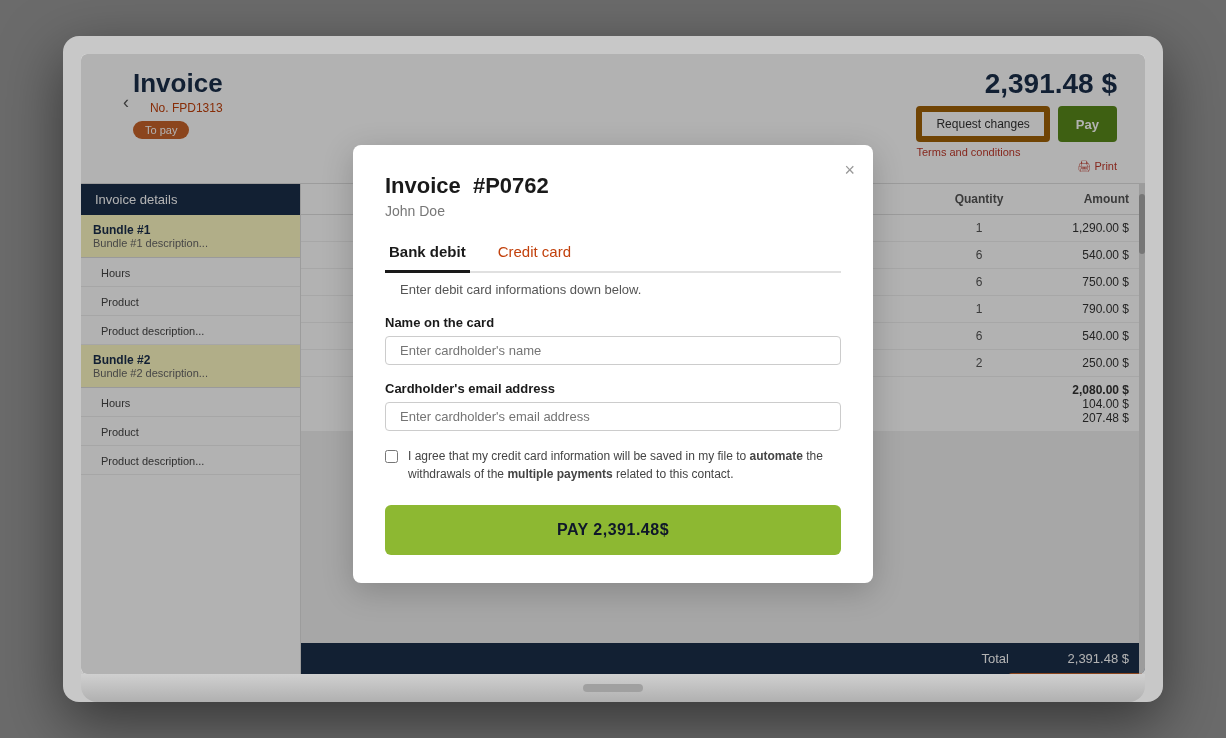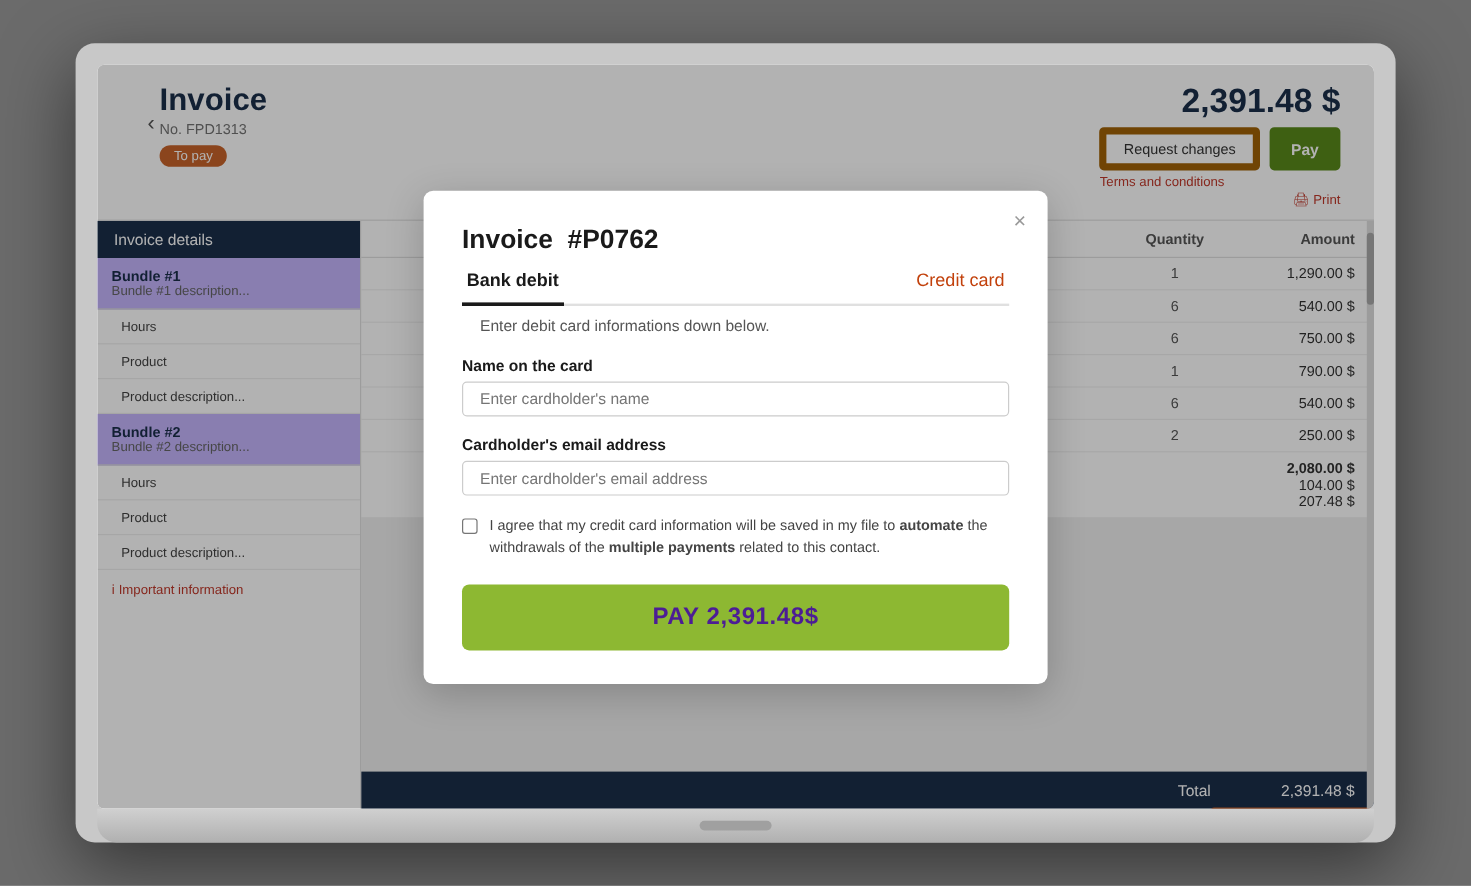--- a/index.html
+++ b/index.html
@@ -74,23 +74,24 @@
       cursor: pointer;
     }
     .invoice-title {
       font-size: 26px;
       font-weight: 700;
       color: #1a2e4a;
       margin-left: 24px;
     }
     .invoice-number {
       font-size: 12px;
-      color: #737373;
+      color: #c2410c;
       margin-left: 24px;
       margin-top: 2px;
+      text-align: right;
     }
     .status-badge {
       background: #c8632a;
       color: white;
       font-size: 11px;
       padding: 3px 12px;
       border-radius: 12px;
       margin-left: 24px;
       margin-top: 6px;
       display: inline-block;
@@ -158,21 +159,21 @@
     }
     .invoice-details-tab {
       background: #1a2e4a;
       color: white;
       font-size: 13px;
       padding: 8px 14px;
       font-weight: 500;
     }
     .bundle-item {
       padding: 8px 12px;
-      background: #c4b5fd;
+      background: #fef9c3;
       border-bottom: 1px solid #ddd;
     }
     .bundle-title {
       font-size: 12px;
       font-weight: 700;
       color: #1a2e4a;
     }
     .bundle-desc {
       font-size: 11px;
       color: #666;
@@ -327,21 +328,20 @@
       color: #777;
       margin-bottom: 16px;
     }
 
     
     .modal-tabs {
       display: flex;
       border-bottom: 2px solid #e0e0e0;
       margin-bottom: 9px;
       gap: 24px;
-      justify-content: space-between;
     }
     .modal-tab {
       padding: 8px 4px 10px 4px;
       font-size: 15px;
       cursor: pointer;
       color: #c2410c;
       border-bottom: 3px solid transparent;
       margin-bottom: -2px;
     }
     .modal-tab.active {
@@ -389,25 +389,25 @@
       color: #444;
       line-height: 1.5;
     }
     .checkbox-label strong {
       font-weight: 700;
     }
 
     .pay-button {
       width: 100%;
       background: #8db832;
-      color: #4c1d95;
+      color: #0f172a;
       border: none;
       padding: 16px;
       border-radius: 6px;
-      font-size: 20px;
+      font-size: 16px;
       font-weight: 700;
       cursor: pointer;
       letter-spacing: 0.5px;
     }
   </style>
 </head>
 <body>
 
 <div class="laptop-frame">
   <div class="laptop-screen">
@@ -462,21 +462,20 @@
           <div class="sub-item">
             <span class="sub-item-label">Hours</span>
           </div>
           <div class="sub-item">
             <span class="sub-item-label">Product</span>
           </div>
           <div class="sub-item">
             <span class="sub-item-label">Product description...</span>
           </div>
 
-          <div class="important-info">Important information</div>
         </div>
 
         <div class="main-content">
           <div class="table-header">
             <span class="table-col-qty">Quantity</span>
             <span class="table-col-amt">Amount</span>
           </div>
           <div class="table-rows">
             <div class="table-row">
               <span class="row-qty">1</span>
@@ -526,20 +525,21 @@
         </div>
       </div>
 
       <div class="modal-overlay">
         <div class="modal">
           <button class="modal-close">×</button>
           <div class="modal-title">
             <span>Invoice</span>
             <span style="margin-left:6px;">#P0762</span>
           </div>
+          <div class="modal-subtitle">John Doe</div>
 
           <div class="modal-tabs">
             <div class="modal-tab active">Bank debit</div>
             <div class="modal-tab">Credit card</div>
           </div>
 
           <div class="modal-description">Enter debit card informations down below.</div>
 
           <label class="form-label">Name on the card</label>
           <input class="form-input" type="text" placeholder="Enter cardholder's name" style="">

